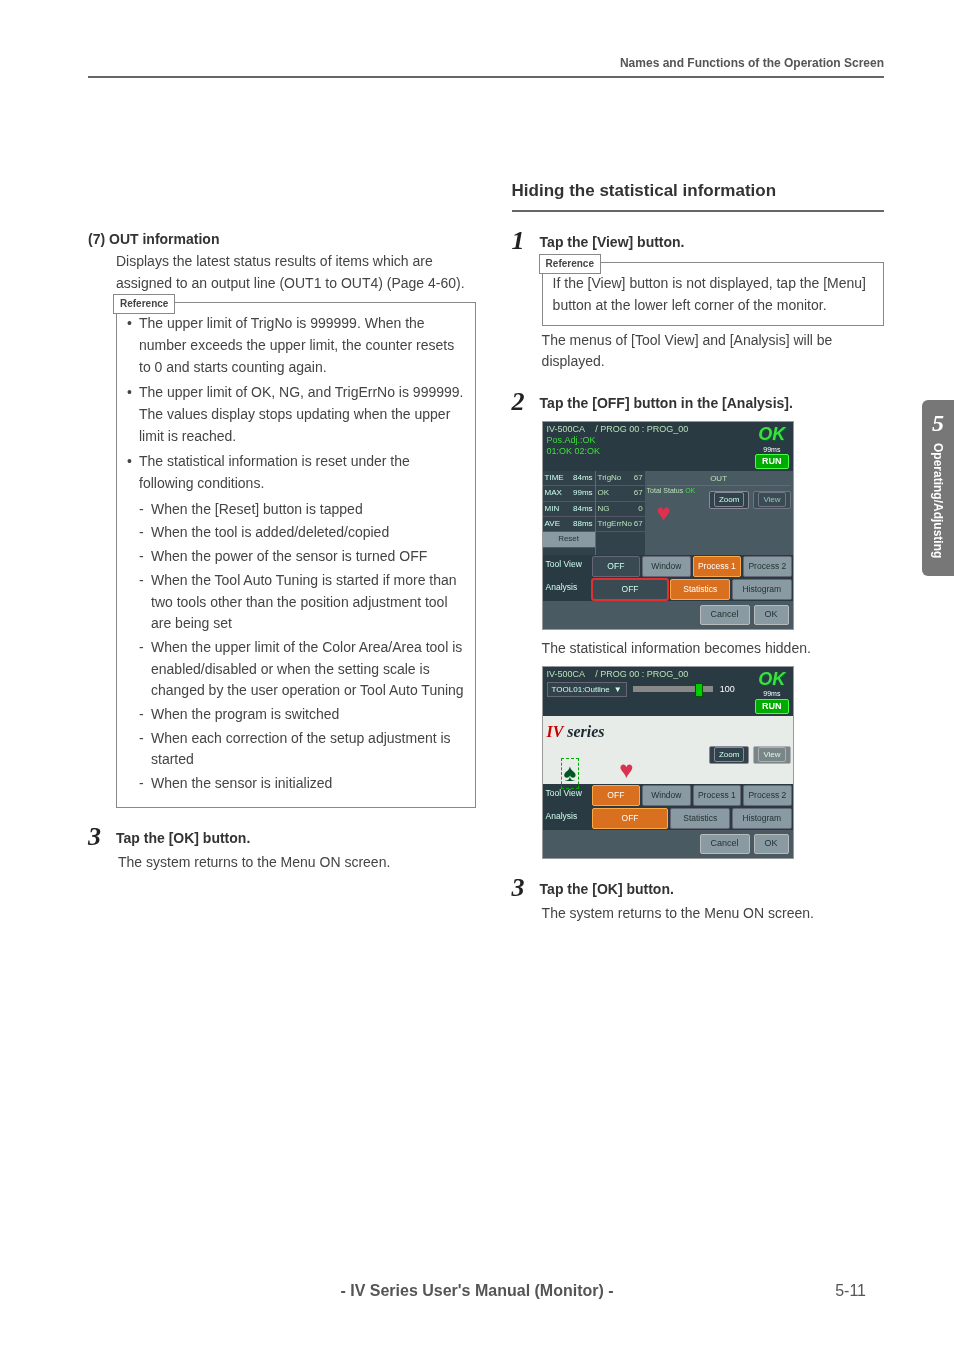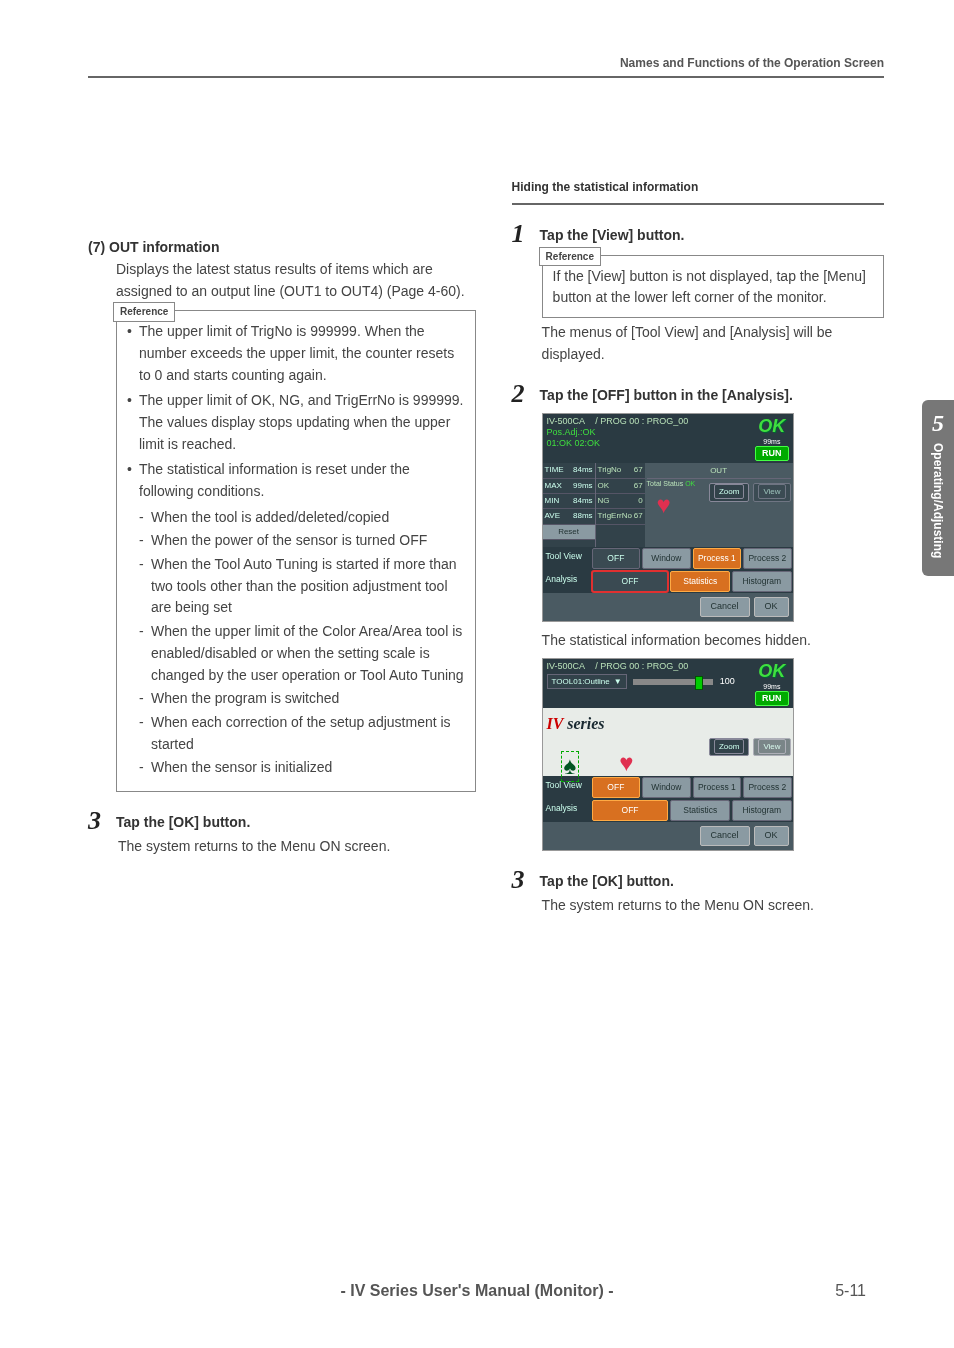--- a/index.html
+++ b/index.html
@@ -85,21 +85,21 @@
   .step .title {
     font-weight: bold;
     color: #333;
     padding-top: 4px;
   }
   .step-body {
     margin-left: 30px;
     margin-top: 2px;
   }
   .section-head {
-    font-size: 12px;
+    font-size: 17px;
     font-weight: bold;
     color: #333;
     border-bottom: 2px solid #666;
     padding-bottom: 6px;
     margin-bottom: 12px;
   }
   .side-tab {
     position: absolute;
     right: 0;
     top: 400px;
@@ -217,20 +217,21 @@
         <div class="indent-body">Displays the latest status results of items which are assigned to an output line (OUT1 to OUT4) (Page 4-60).</div>
 
         <div class="ref-box indent-body" style="margin-left:28px;">
           <div class="ref-label">Reference</div>
           <ul>
             <li>The upper limit of TrigNo is 999999. When the number exceeds the upper limit, the counter resets to 0 and starts counting again.</li>
             <li>The upper limit of OK, NG, and TrigErrNo is 999999. The values display stops updating when the upper limit is reached.</li>
             <li>
               <span>The statistical information is reset under the following conditions.</span>
               <ul>
+                <li>When the [Reset] button is tapped</li>
                 <li>When the tool is added/deleted/copied</li>
                 <li>When the power of the sensor is turned OFF</li>
                 <li>When the Tool Auto Tuning is started if more than two tools other than the position adjustment tool are being set</li>
                 <li>When the upper limit of the Color Area/Area tool is enabled/disabled or when the setting scale is changed by the user operation or Tool Auto Tuning</li>
                 <li>When the program is switched</li>
                 <li>When each correction of the setup adjustment is started</li>
                 <li>When the sensor is initialized</li>
               </ul>
             </li>
           </ul>

